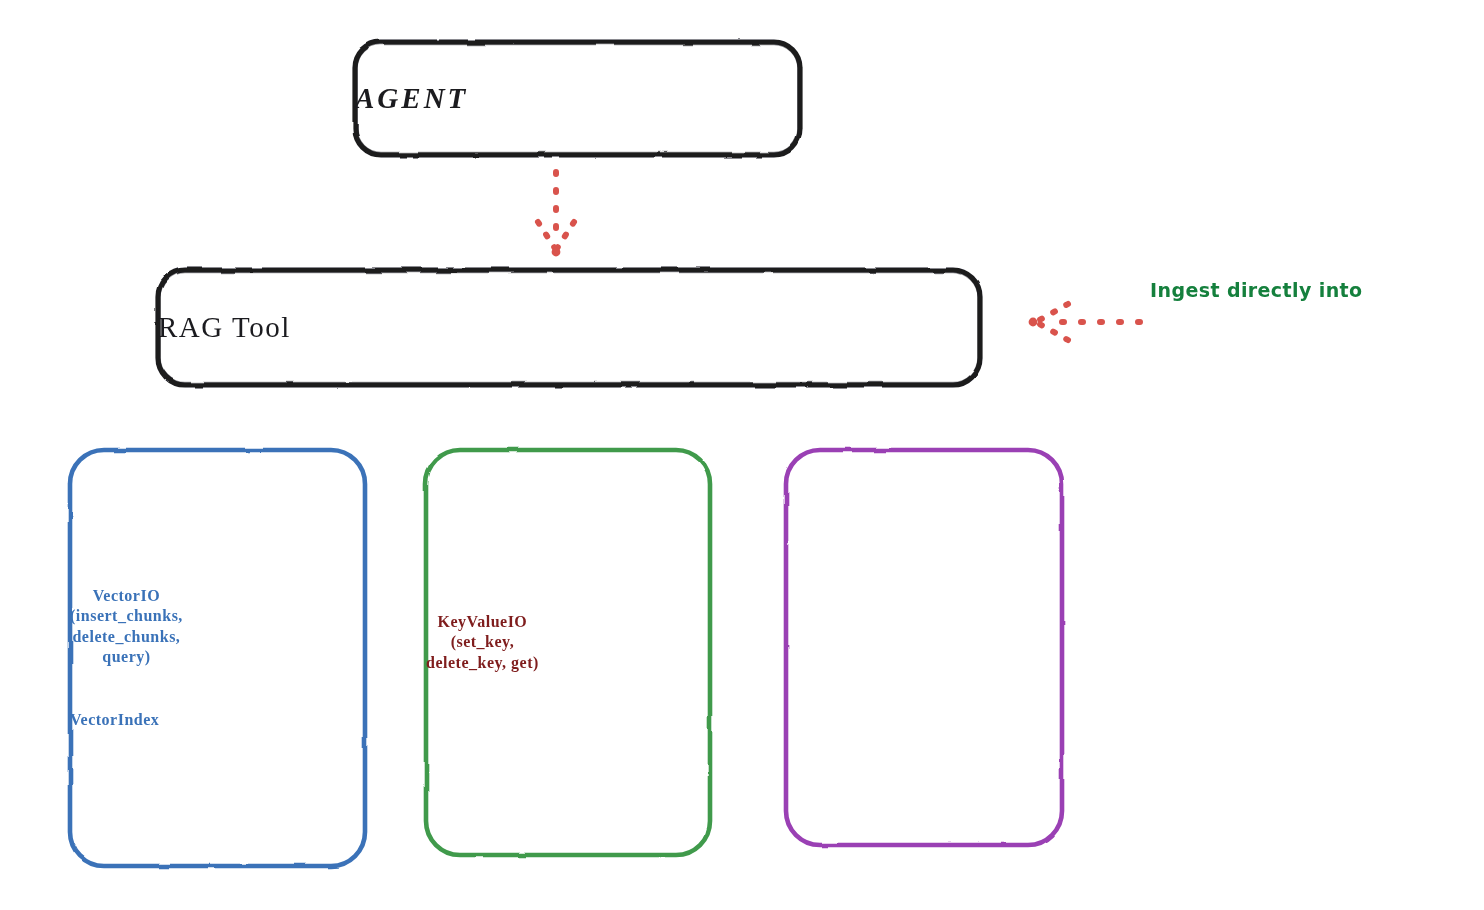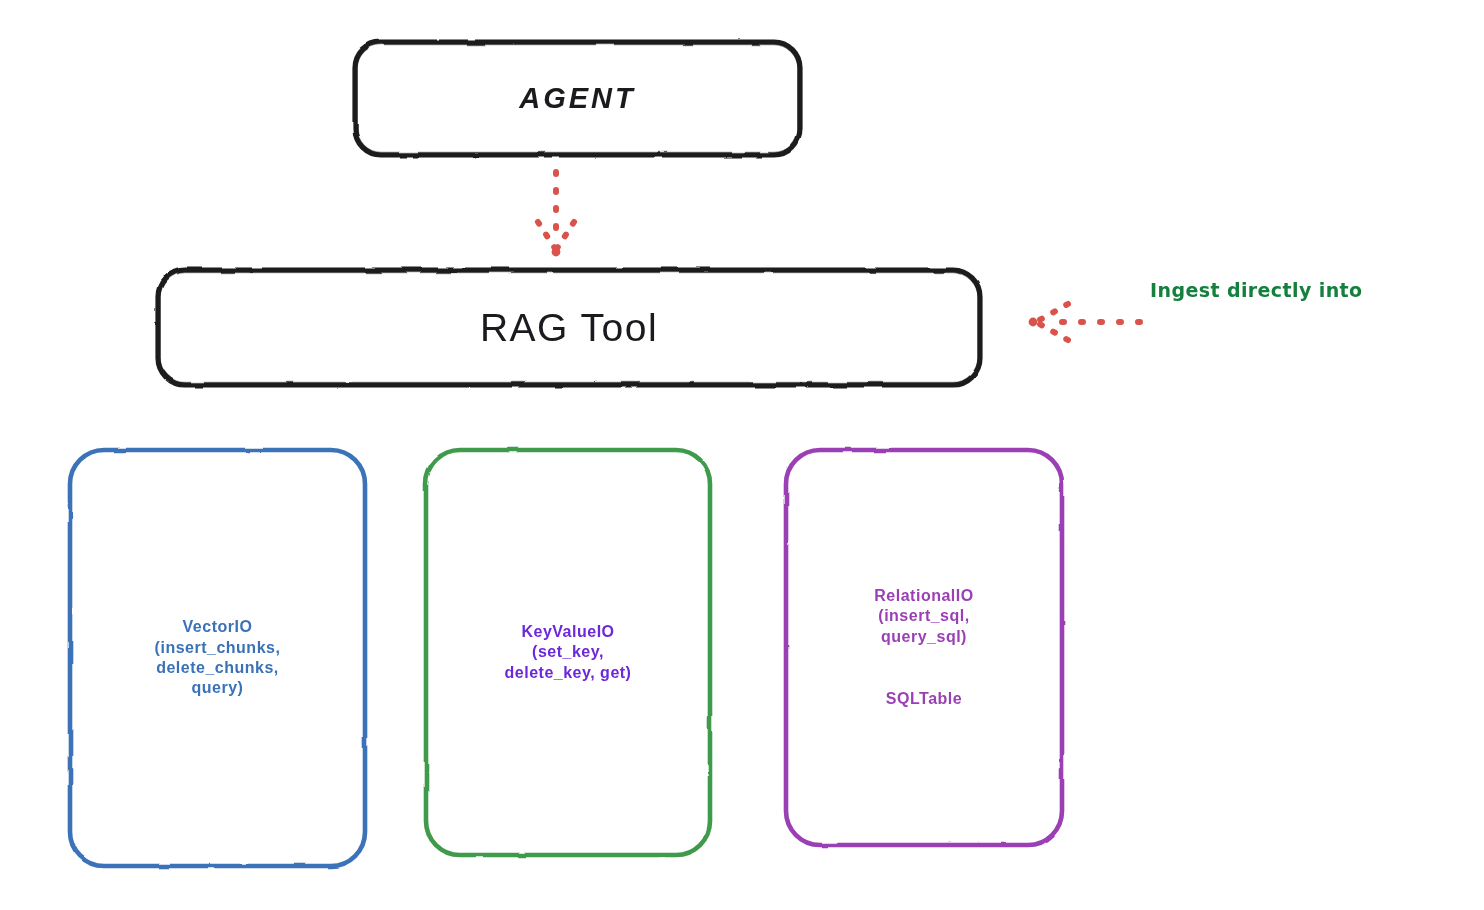--- a/index.html
+++ b/index.html
@@ -25,46 +25,46 @@
     width: 1484px;
     height: 910px;
     pointer-events: none;
   }
 
   
   .node-label {
     position: absolute;
     display: flex;
     flex-direction: column;
-    align-items: center;
+    align-items: flex-start;
     justify-content: center;
     text-align: center;
     box-sizing: border-box;
-    font-family: Liberation Sans, sans-serif;
+    font-family: Liberation Serif, serif;
     letter-spacing: 0.5px;
   }
 
   .agent-label {
     left: 355px;
     top: 42px;
     width: 445px;
     height: 113px;
     font-size: 29px;
     font-style: italic;
     font-weight: 700;
     letter-spacing: 3px;
     color: #1b1b1f;
   }
 
   .rag-label {
     left: 158px;
     top: 270px;
     width: 822px;
     height: 115px;
-    font-size: 39px;
+    font-size: 29px;
     font-weight: 500;
     letter-spacing: 1.5px;
     color: #1b1b1f;
   }
 
   .store-label {
     font-size: 16px;
     font-weight: 600;
     line-height: 1.28;
   }
@@ -79,24 +79,24 @@
 
   .vector-label {
     left: 70px;
     top: 450px;
     width: 295px;
     height: 416px;
     color: #3a72b8;
   }
   .keyvalue-label {
     left: 426px;
-    top: 450px;
+    top: 440px;
     width: 284px;
     height: 405px;
-    color: #6d28d9;
+    color: #7f1d1d;
   }
   .relational-label {
     left: 786px;
     top: 450px;
     width: 276px;
     height: 395px;
     color: #9a3fb4;
   }
 
   
@@ -175,32 +175,27 @@
 
   <div class="node-label rag-label">
     <span>RAG Tool</span>
   </div>
 
   <div class="node-label store-label vector-label">
     <span class="sig">VectorIO
 (insert_chunks,
 delete_chunks,
 query)</span>
+    <span class="idx">VectorIndex</span>
   </div>
 
   <div class="node-label store-label keyvalue-label">
     <span class="sig">KeyValueIO
 (set_key,
 delete_key, get)</span>
   </div>
 
-  <div class="node-label store-label relational-label">
-    <span class="sig">RelationalIO
-(insert_sql,
-query_sql)</span>
-    <span class="idx">SQLTable</span>
-  </div>
 
   <div class="annotation">
     <span class="l1">Ingest directly into</span>
   </div>
 
 </div>
 
 </body></html>

